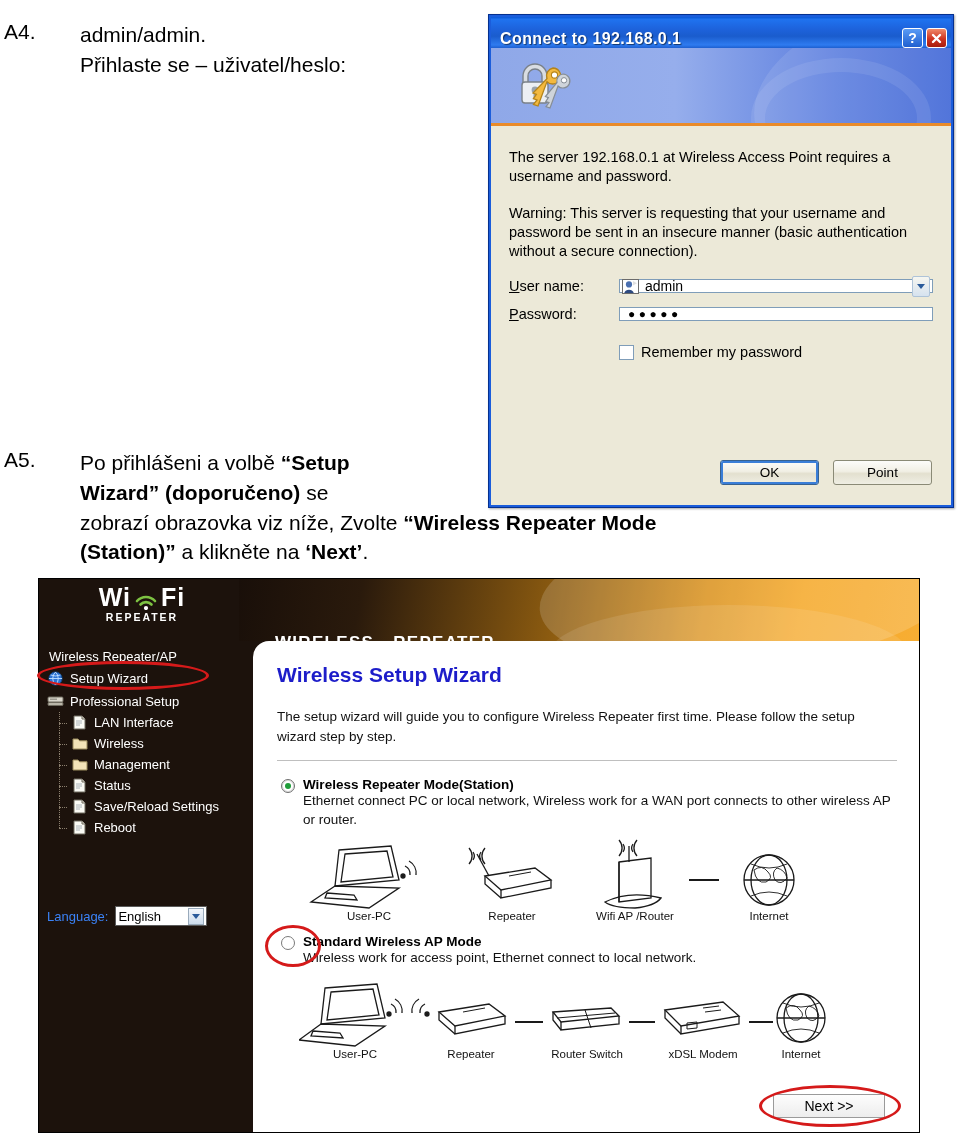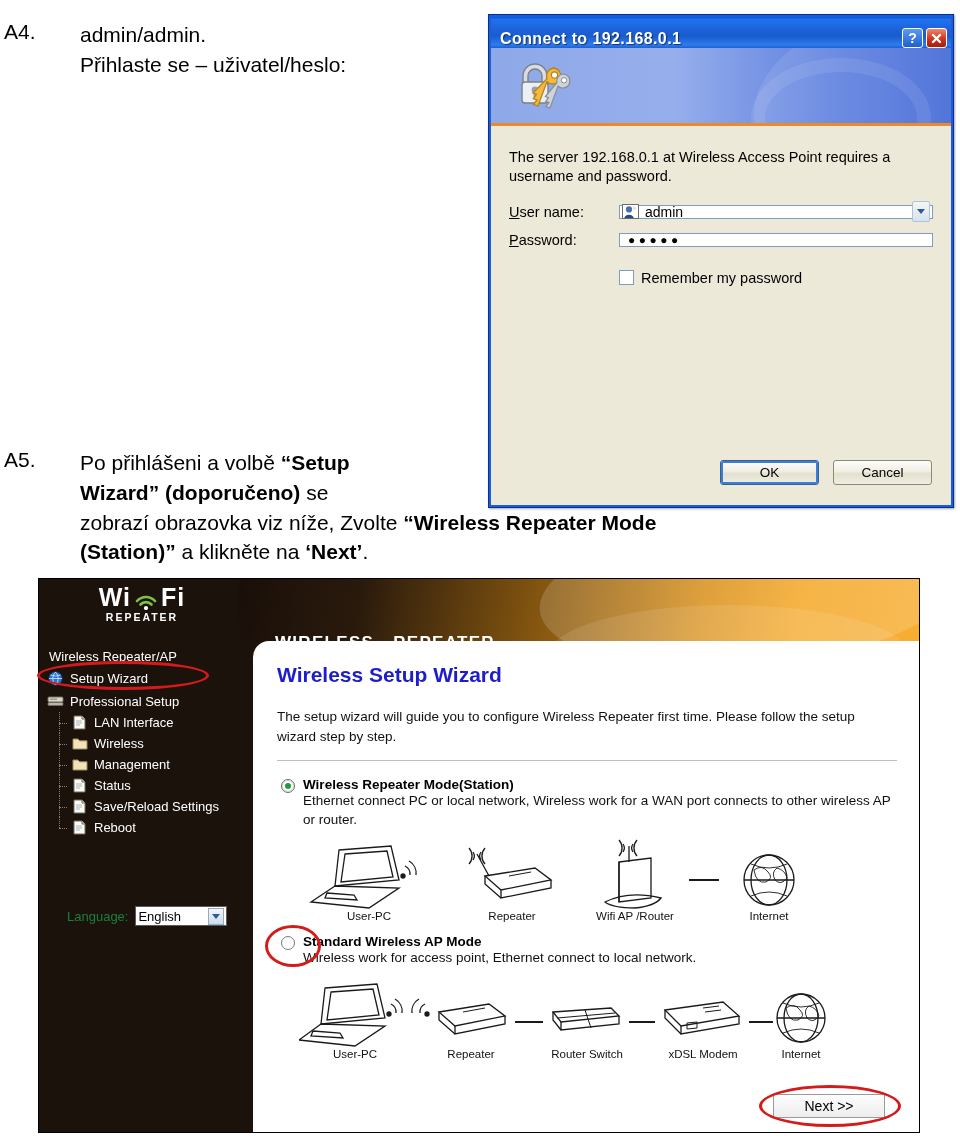--- a/index.html
+++ b/index.html
@@ -140,21 +140,21 @@
   .nav li.lvl0 { padding-left:2px; }
   .nav li.lvl1 { padding-left:26px; position:relative; }
   .nav li.lvl1::before { content:""; position:absolute; left:14px; top:0; bottom:0; border-left:1px dotted #8b7f6e; }
   .nav li.lvl1::after { content:""; position:absolute; left:14px; top:50%; width:8px; border-top:1px dotted #8b7f6e; }
   .nav li.lvl1.last::before { bottom:50%; }
   .hl-ellipse {
     position:absolute; border:3px solid #d51a1a; border-radius:50%;
     pointer-events:none;
   }
   .lang-row { position:absolute; left:8px; bottom:206px; display:flex; align-items:center; }
-  .lang-row .lt { font-size:13px; color:#15803d; margin-right:7px;margin-left:20px; }
+  .lang-row .lt { font-size:13px; color:#3b82f6; margin-right:7px; }
   .lang-sel {
     width:92px; height:20px; background:#fff; border:1px solid #5a5a5a;
     display:flex; align-items:center; padding:0 2px; font-size:13px; color:#000;
   }
   .lang-sel .arw { margin-left:auto; width:16px; height:17px;
     background:linear-gradient(to bottom,#f3f6fb,#cddcec); border:1px solid #9ab;
     display:flex; align-items:center; justify-content:center;}
   .lang-sel .arw i { border-left:4px solid transparent; border-right:4px solid transparent; border-top:5px solid #2a5a9a; }
 
   .ru-main {
@@ -228,20 +228,21 @@
           <circle cx="41.5" cy="19" r="3.1" fill="#fff" stroke="#b5841a" stroke-width="1.1"></circle>
           <path d="M50 18 a7 7 0 1 1 -5 12 L37 52 l-4 -1.4 l3 -4 l-3.2 -1.1 l2.6 -3.9 l-3 -1.1 L44 26.6 A7 7 0 0 1 50 18z" fill="#cfd4da" stroke="#868d95" stroke-width="1.2"></path>
           <circle cx="51" cy="24.3" r="2.7" fill="#fff" stroke="#868d95" stroke-width="1"></circle>
         </g>
       </svg>
     </div>
 
     <div class="dlg-body">
       <div class="dlg-text">
         <p>The server 192.168.0.1 at Wireless Access Point requires a username and password.</p>
+        <p>Warning: This server is requesting that your username and password be sent in an insecure manner (basic authentication without a secure connection).</p>
       </div>
 
       <div class="field-row">
         <div class="flabel"><u>U</u>ser name:</div>
         <div class="inputbox">
           <svg class="uicon" viewBox="0 0 17 15">
             <rect x="0.5" y="0.5" width="16" height="14" fill="#fff" stroke="#6b6b6b"></rect>
             <circle cx="7" cy="5.4" r="3.1" fill="#4a6fb0"></circle>
             <path d="M2.2 14 a5.2 5.2 0 0 1 9.6 0z" fill="#2d4a80"></path>
             <path d="M11 2 l4 2.2 l-4 2.2z" fill="#e0e0e0"></path>
@@ -260,21 +261,21 @@
         </div>
       </div>
 
       <div class="chk-row">
         <span class="chkbox"></span>
         <span>Remember my password</span>
       </div>
 
       <div class="dlg-buttons">
         <div class="xpbtn default">OK</div>
-        <div class="xpbtn">Cancel</div>
+        <div class="xpbtn">Point</div>
       </div>
     </div>
 
   </div>
 </div>
 
 <div class="instr" id="step-a5">
   <div class="lbl">A5.</div>
   <div class="body">
     <div class="l1">

